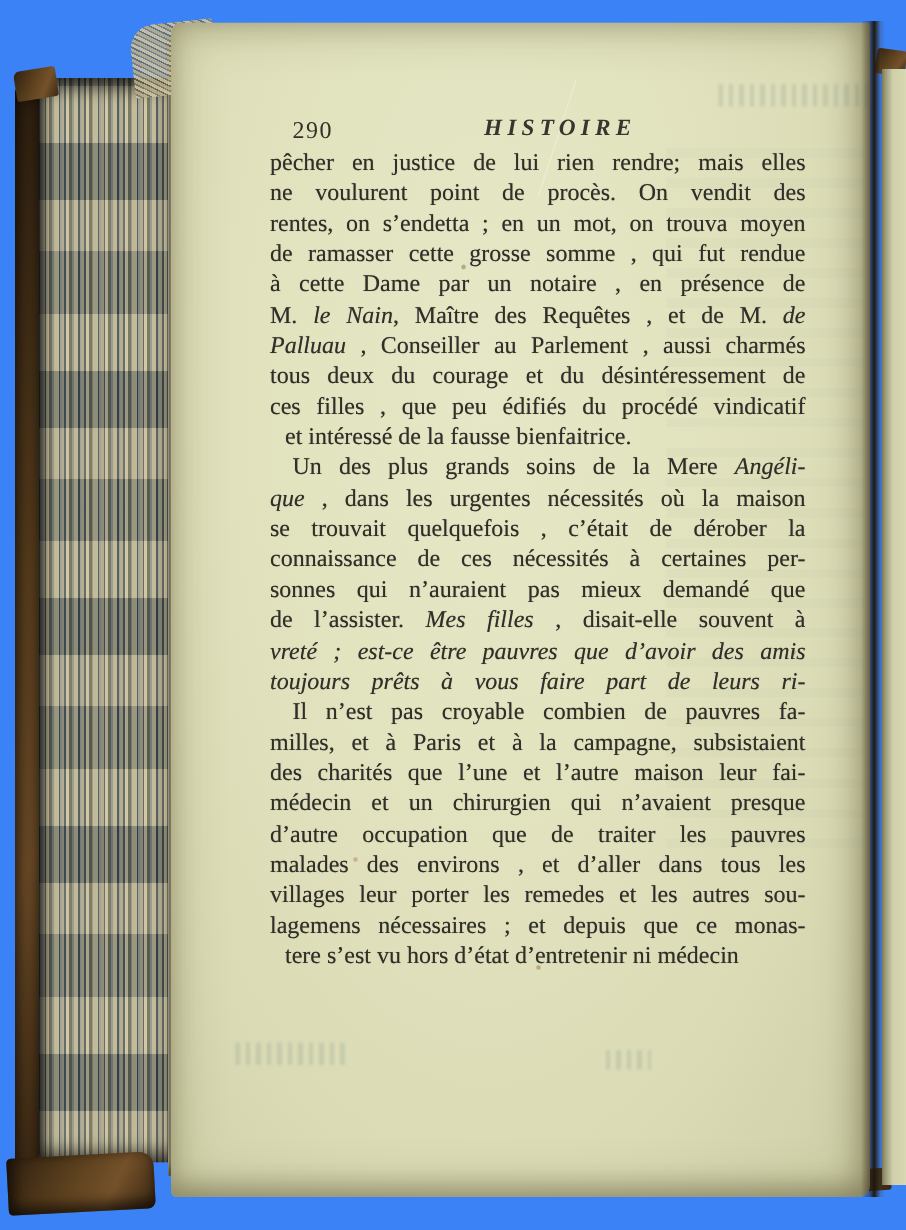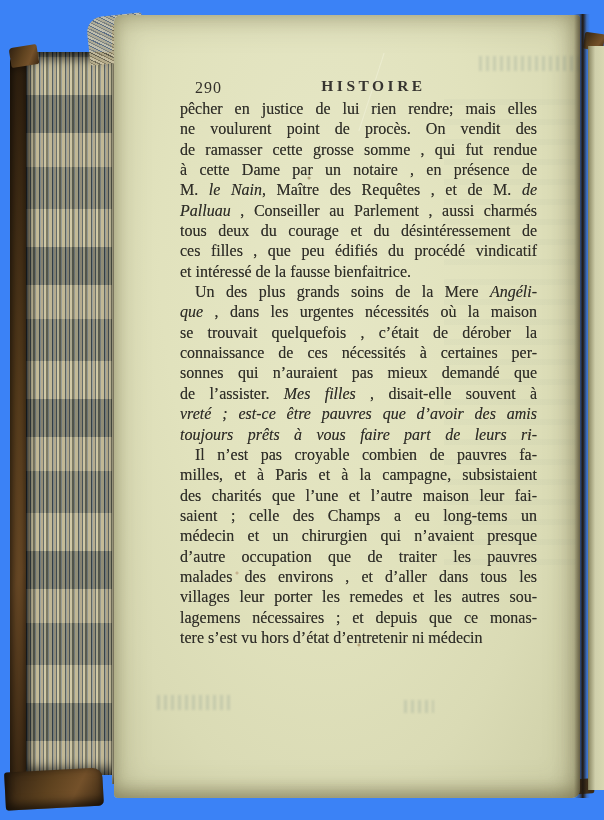--- a/index.html
+++ b/index.html
@@ -83,32 +83,32 @@
   }
   .scratch{
     position:absolute;left:257px;top:36px;width:1px;height:82px;
     background:rgba(252,252,236,.55);transform:rotate(18deg);opacity:.6;
   }
   
   .page-header{position:absolute;left:81px;top:62px;width:357px;height:24px;color:#33312a;}
   .folio{position:absolute;left:0;top:2px;font-size:16px;letter-spacing:1px;}
   .running-title{
     display:block;text-align:center;font-size:15.5px;font-weight:600;
-    letter-spacing:3.5px;color:#373530;
+    letter-spacing:3.5px;color:#373530;font-style:italic;
   }
   .text-block{
     position:absolute;left:66px;top:84px;width:357px;
     font-size:16px;line-height:20.35px;color:#2f2e28;
     text-shadow:0 0 .5px rgba(47,46,40,.55);
   }
   .line{
     height:20.35px;overflow:visible;white-space:normal;
     text-align:justify;text-align-last:justify;-moz-text-align-last:justify;
   }
-  .line.end{text-align-last:left;-moz-text-align-last:left;}
+  .line.end{text-align-last:left;margin-left:10px;-moz-text-align-last:left;}
   .line.indent{text-indent:15px;}
   .it{font-style:italic;}
 </style>
 </head>
 <body>
 
 <div class="scene">
 
   <div class="spine leather"></div>
   <div class="fore-edge"></div>
@@ -130,39 +130,39 @@
     <div class="scratch"></div>
 
     <div class="page-header">
       <span class="folio">290</span>
       <span class="running-title">HISTOIRE</span>
     </div>
 
     <div class="text-block">
         <div class="line"><span>pêcher en justice de lui rien rendre; mais elles</span></div>
         <div class="line"><span>ne voulurent point de procès. On vendit des</span></div>
+        <div class="line"><span>rentes, on s’endetta ; en un mot, on trouva moyen</span></div>
         <div class="line"><span>de ramasser cette grosse somme , qui fut rendue</span></div>
         <div class="line"><span>à cette Dame par un notaire , en présence de</span></div>
         <div class="line"><span>M. </span><span class="it">le Nain</span><span>, Maître des Requêtes , et de M. </span><span class="it">de</span></div>
         <div class="line"><span class="it">Palluau</span><span> , Conseiller au Parlement , aussi charmés</span></div>
         <div class="line"><span>tous deux du courage et du désintéressement de</span></div>
         <div class="line"><span>ces filles , que peu édifiés du procédé vindicatif</span></div>
         <div class="line end"><span>et intéressé de la fausse bienfaitrice.</span></div>
         <div class="line indent"><span>Un des plus grands soins de la Mere </span><span class="it">Angéli-</span></div>
         <div class="line"><span class="it">que</span><span> , dans les urgentes nécessités où la maison</span></div>
         <div class="line"><span>se trouvait quelquefois , c’était de dérober la</span></div>
         <div class="line"><span>connaissance de ces nécessités à certaines per-</span></div>
         <div class="line"><span>sonnes qui n’auraient pas mieux demandé que</span></div>
         <div class="line"><span>de l’assister. </span><span class="it">Mes filles</span><span> , disait-elle souvent à</span></div>
         <div class="line"><span class="it">vreté ; est-ce être pauvres que d’avoir des amis</span></div>
         <div class="line"><span class="it">toujours prêts à vous faire part de leurs ri-</span></div>
         <div class="line indent"><span>Il n’est pas croyable combien de pauvres fa-</span></div>
         <div class="line"><span>milles, et à Paris et à la campagne, subsistaient</span></div>
         <div class="line"><span>des charités que l’une et l’autre maison leur fai-</span></div>
-        <div class="line"><span>saient ; celle des Champs a eu long-tems un</span></div>
         <div class="line"><span>médecin et un chirurgien qui n’avaient presque</span></div>
         <div class="line"><span>d’autre occupation que de traiter les pauvres</span></div>
         <div class="line"><span>malades des environs , et d’aller dans tous les</span></div>
         <div class="line"><span>villages leur porter les remedes et les autres sou-</span></div>
         <div class="line"><span>lagemens nécessaires ; et depuis que ce monas-</span></div>
         <div class="line end"><span>tere s’est vu hors d’état d’entretenir ni médecin</span></div>
       </div>
   </div>
 
   <div class="gutter-shadow"></div>

